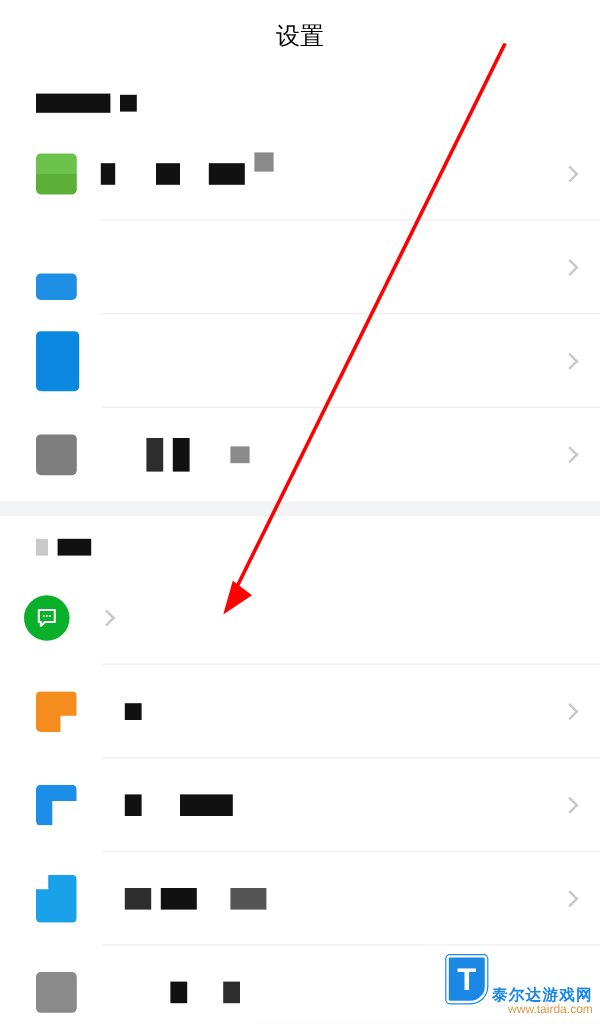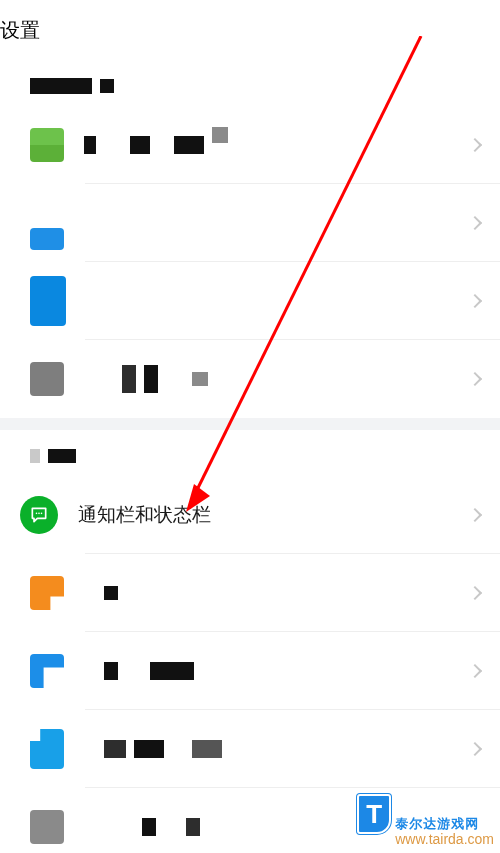--- a/index.html
+++ b/index.html
@@ -9,20 +9,21 @@
       font-family: -apple-system, "PingFang SC", "Helvetica Neue", sans-serif;
       background: #f2f3f5;
       position: relative;
       overflow: hidden;
     }
     .header {
       background: #fff;
       height: 60px;
       display: flex;
       align-items: center;
+      justify-content: center;
       font-size: 20px;
       font-weight: 500;
       color: #000;
     }
     .group {
       background: #fff;
       margin-bottom: 12px;
     }
     .row {
       display: flex;
@@ -126,21 +127,21 @@
       font-size: 26px;
       display: flex;
       align-items: center;
       justify-content: center;
       border-radius: 3px 3px 14px 3px;
       border: 2px solid #fff;
       box-shadow: 0 0 0 1px #1c88e6;
     }
     .wm-txt { font-size: 13px; line-height: 1.1; margin-top: 36px; }
     .wm-cn { color: #1c88e6; font-weight: bold; letter-spacing: 1px; }
-    .wm-url { color: #d94; font-size: 14px; }
+    .wm-url { color: #d94; font-size: 10px; text-align: right; }
     .sect-header {
       display: flex;
       align-items: center;
       min-height: 46px;
       padding: 10px 20px 4px 30px;
     }
   </style>
 </head>
 <body>
 
@@ -204,23 +205,20 @@
 
   <div class="row sub" style="padding-left:25px">
     <div class="icon-green-chat">
       <svg width="20" height="20" viewBox="0 0 24 24" fill="none">
         <path d="M4 4h16v12H10l-4 4v-4H4V4z" stroke="#fff" stroke-width="2" stroke-linejoin="round"></path>
         <circle cx="9" cy="10" r="1" fill="#fff"></circle>
           <circle cx="12" cy="10" r="1" fill="#fff"></circle>
           <circle cx="15" cy="10" r="1" fill="#fff"></circle>
       </svg>
     </div>
-    <div class="label-area">
-      <span class="label-text">通知栏和状态栏</span>
-    </div>
     <div class="chevron"></div>
   </div>
 
   <div class="row sub" style="padding-left:30px">
     <div class="icon-box ic-orange"></div>
     <div class="label-area">
       <span style="width:12px"></span>
       <span class="px b1" style="width:14px;height:14px"></span>
     </div>
     <div class="chevron"></div>

